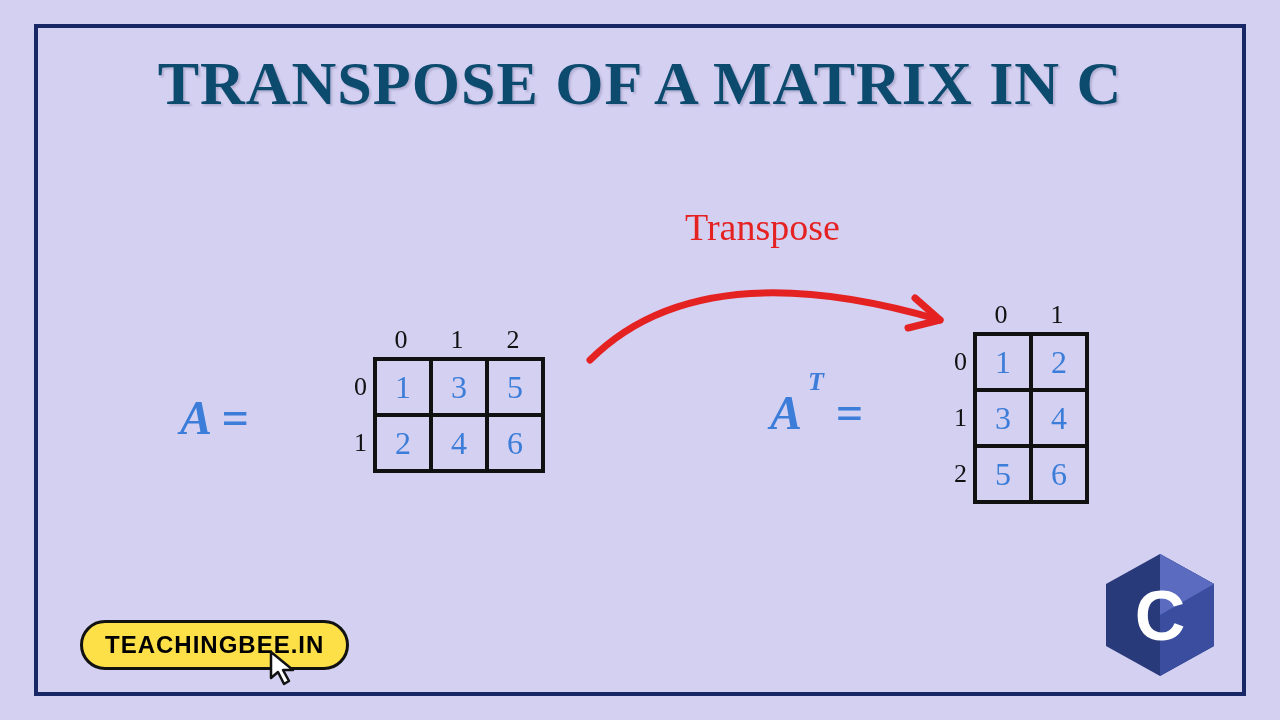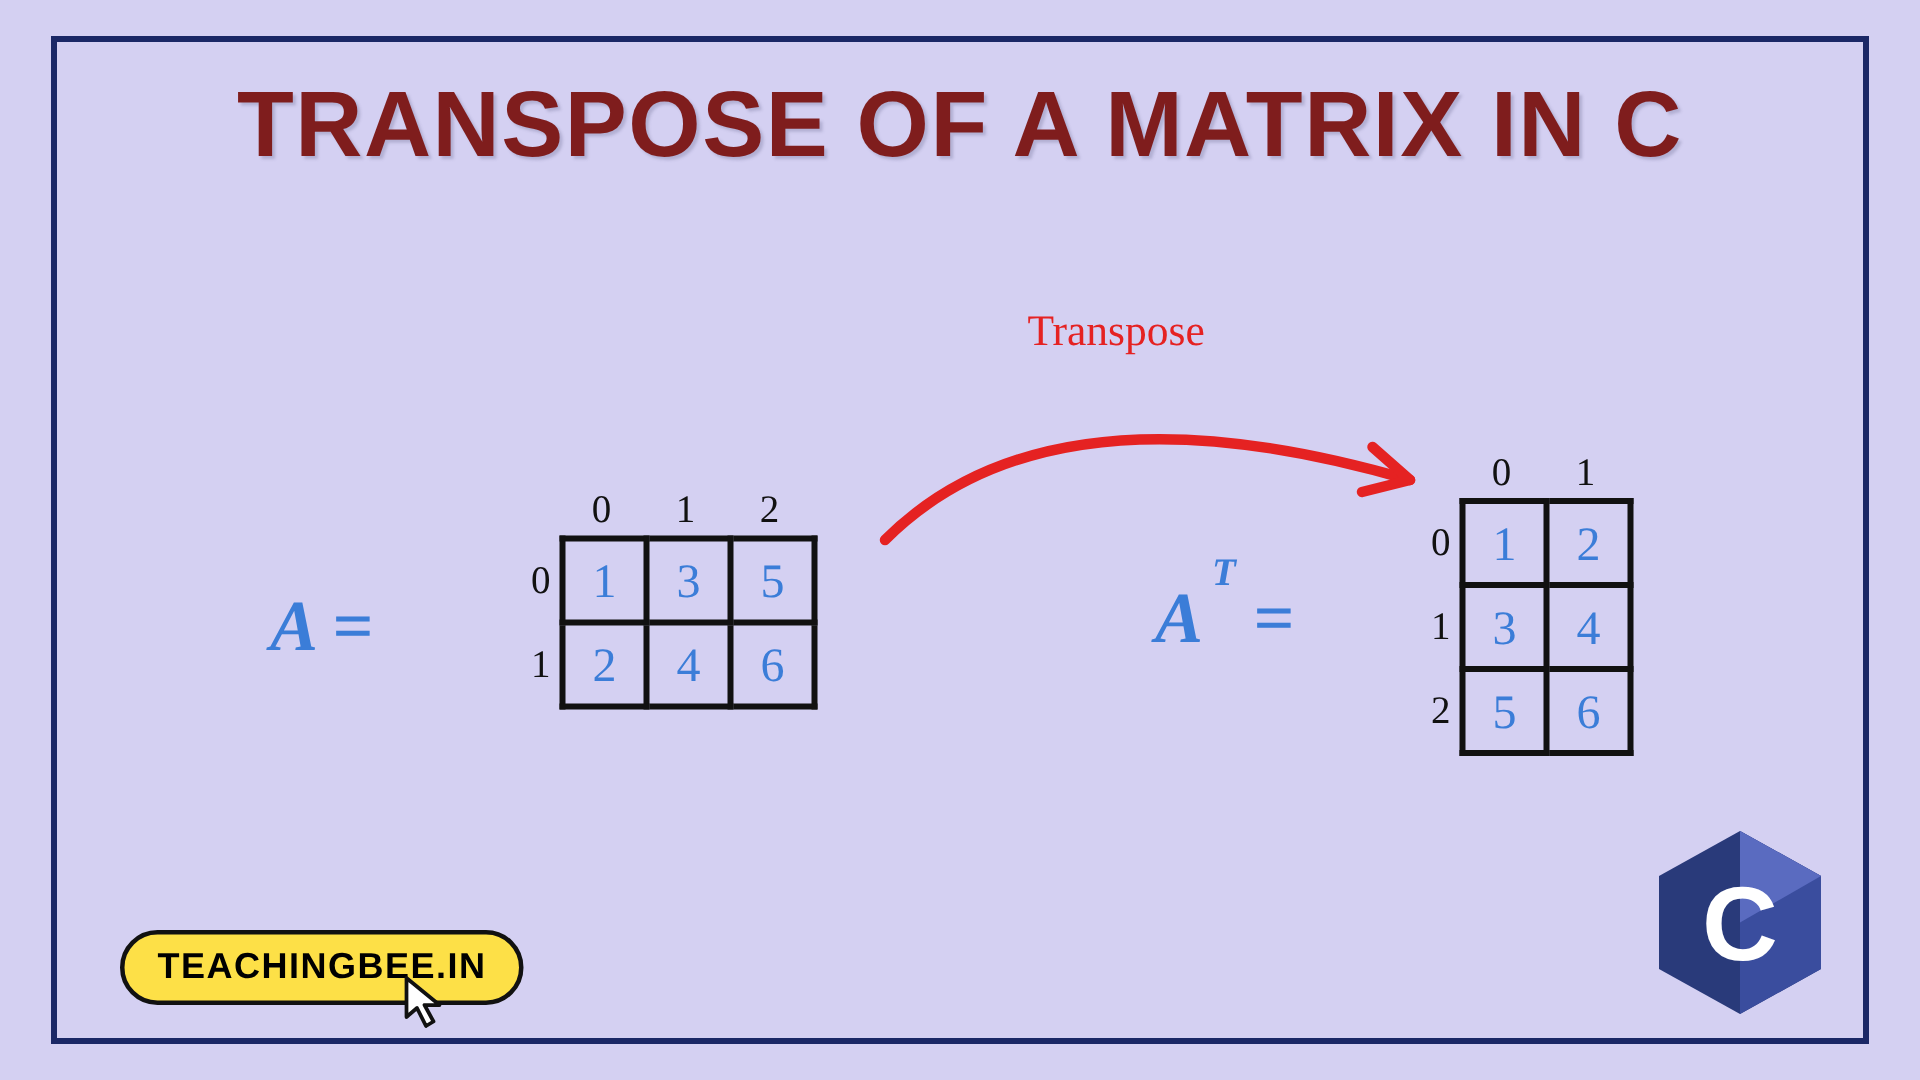--- a/index.html
+++ b/index.html
@@ -20,31 +20,31 @@
   border: 4px solid #1a2766;
 }
 .title {
   position: absolute;
   top: 48px;
   left: 0;
   right: 0;
   text-align: center;
   font-size: 62px;
   font-weight: 900;
-  color: #7f1d1d;
+  color: #0c4a6e;
   letter-spacing: 1px;
   text-shadow: 2px 2px 2px rgba(100,100,140,0.3);
-  font-family: Liberation Sans, sans-serif;
+  font-family: Liberation Serif, serif;
 }
 .transpose-label {
   position: absolute;
   top: 205px;
   left: 685px;
   font-family: 'Comic Sans MS', cursive;
-  font-size: 29px;
+  font-size: 38px;
   color: #e52222;
 }
 .arrow-svg {
   position: absolute;
   top: 240px;
   left: 580px;
   width: 400px;
   height: 140px;
 }
 .eq-left {

